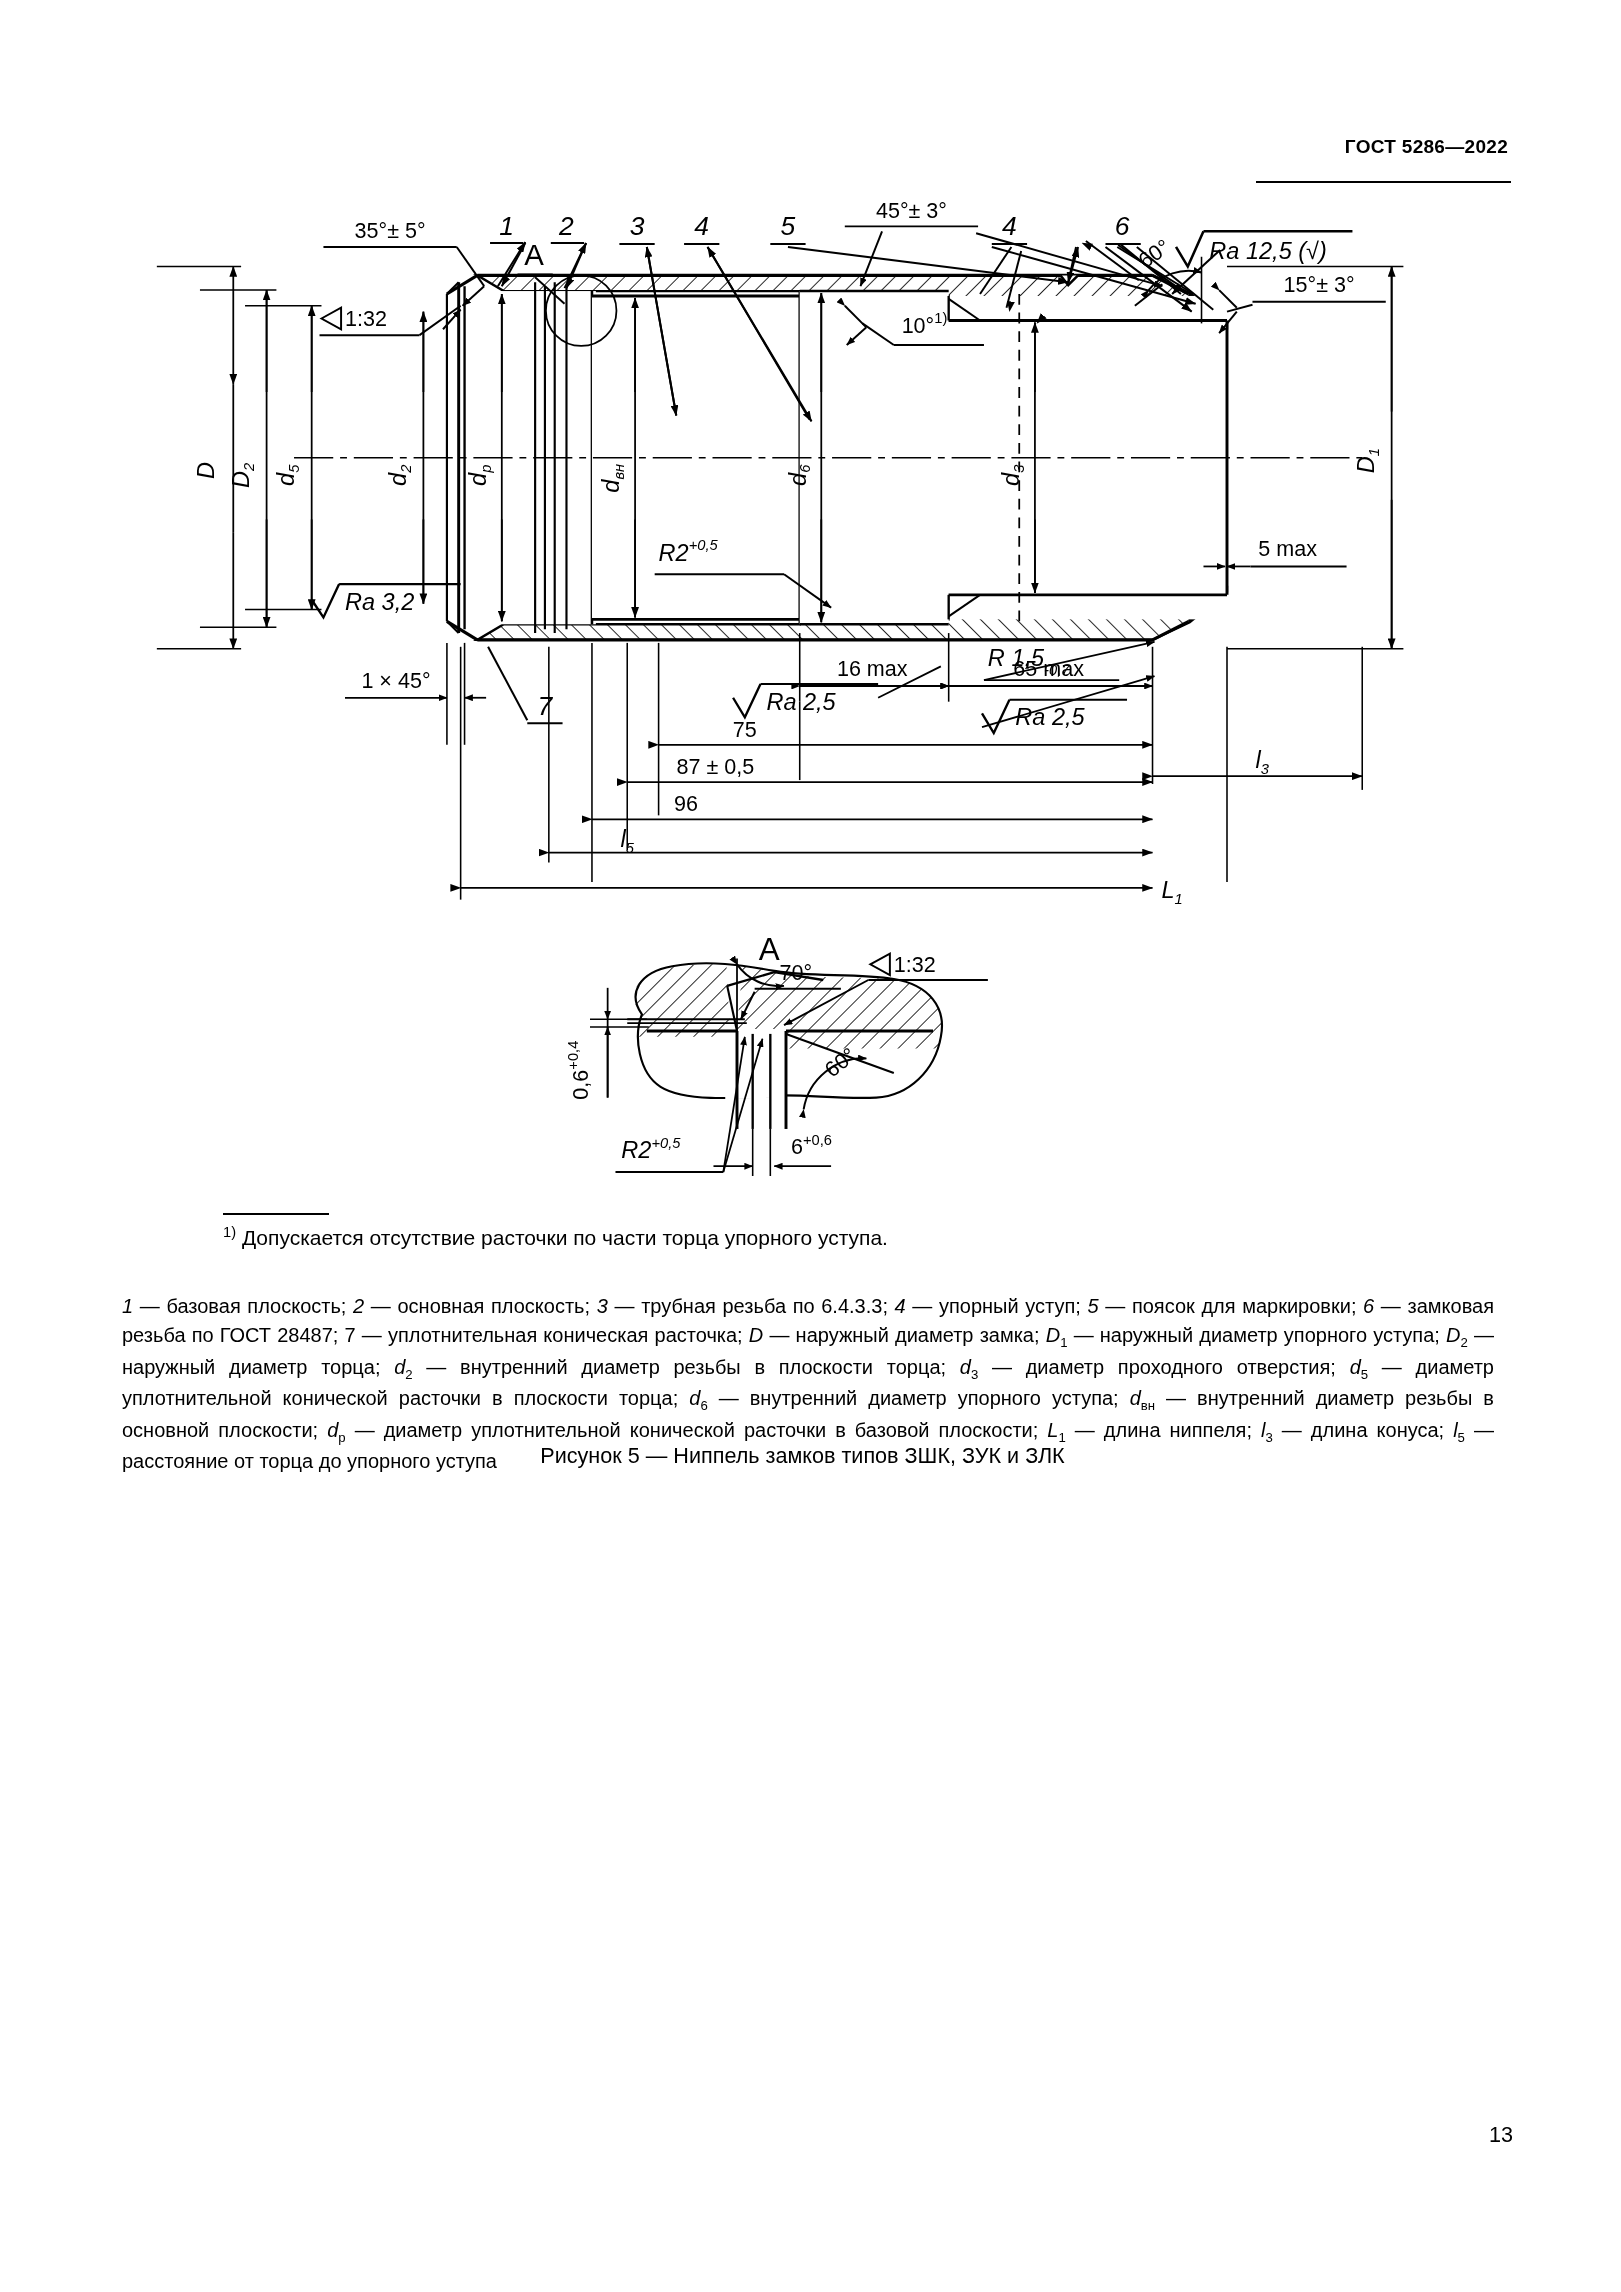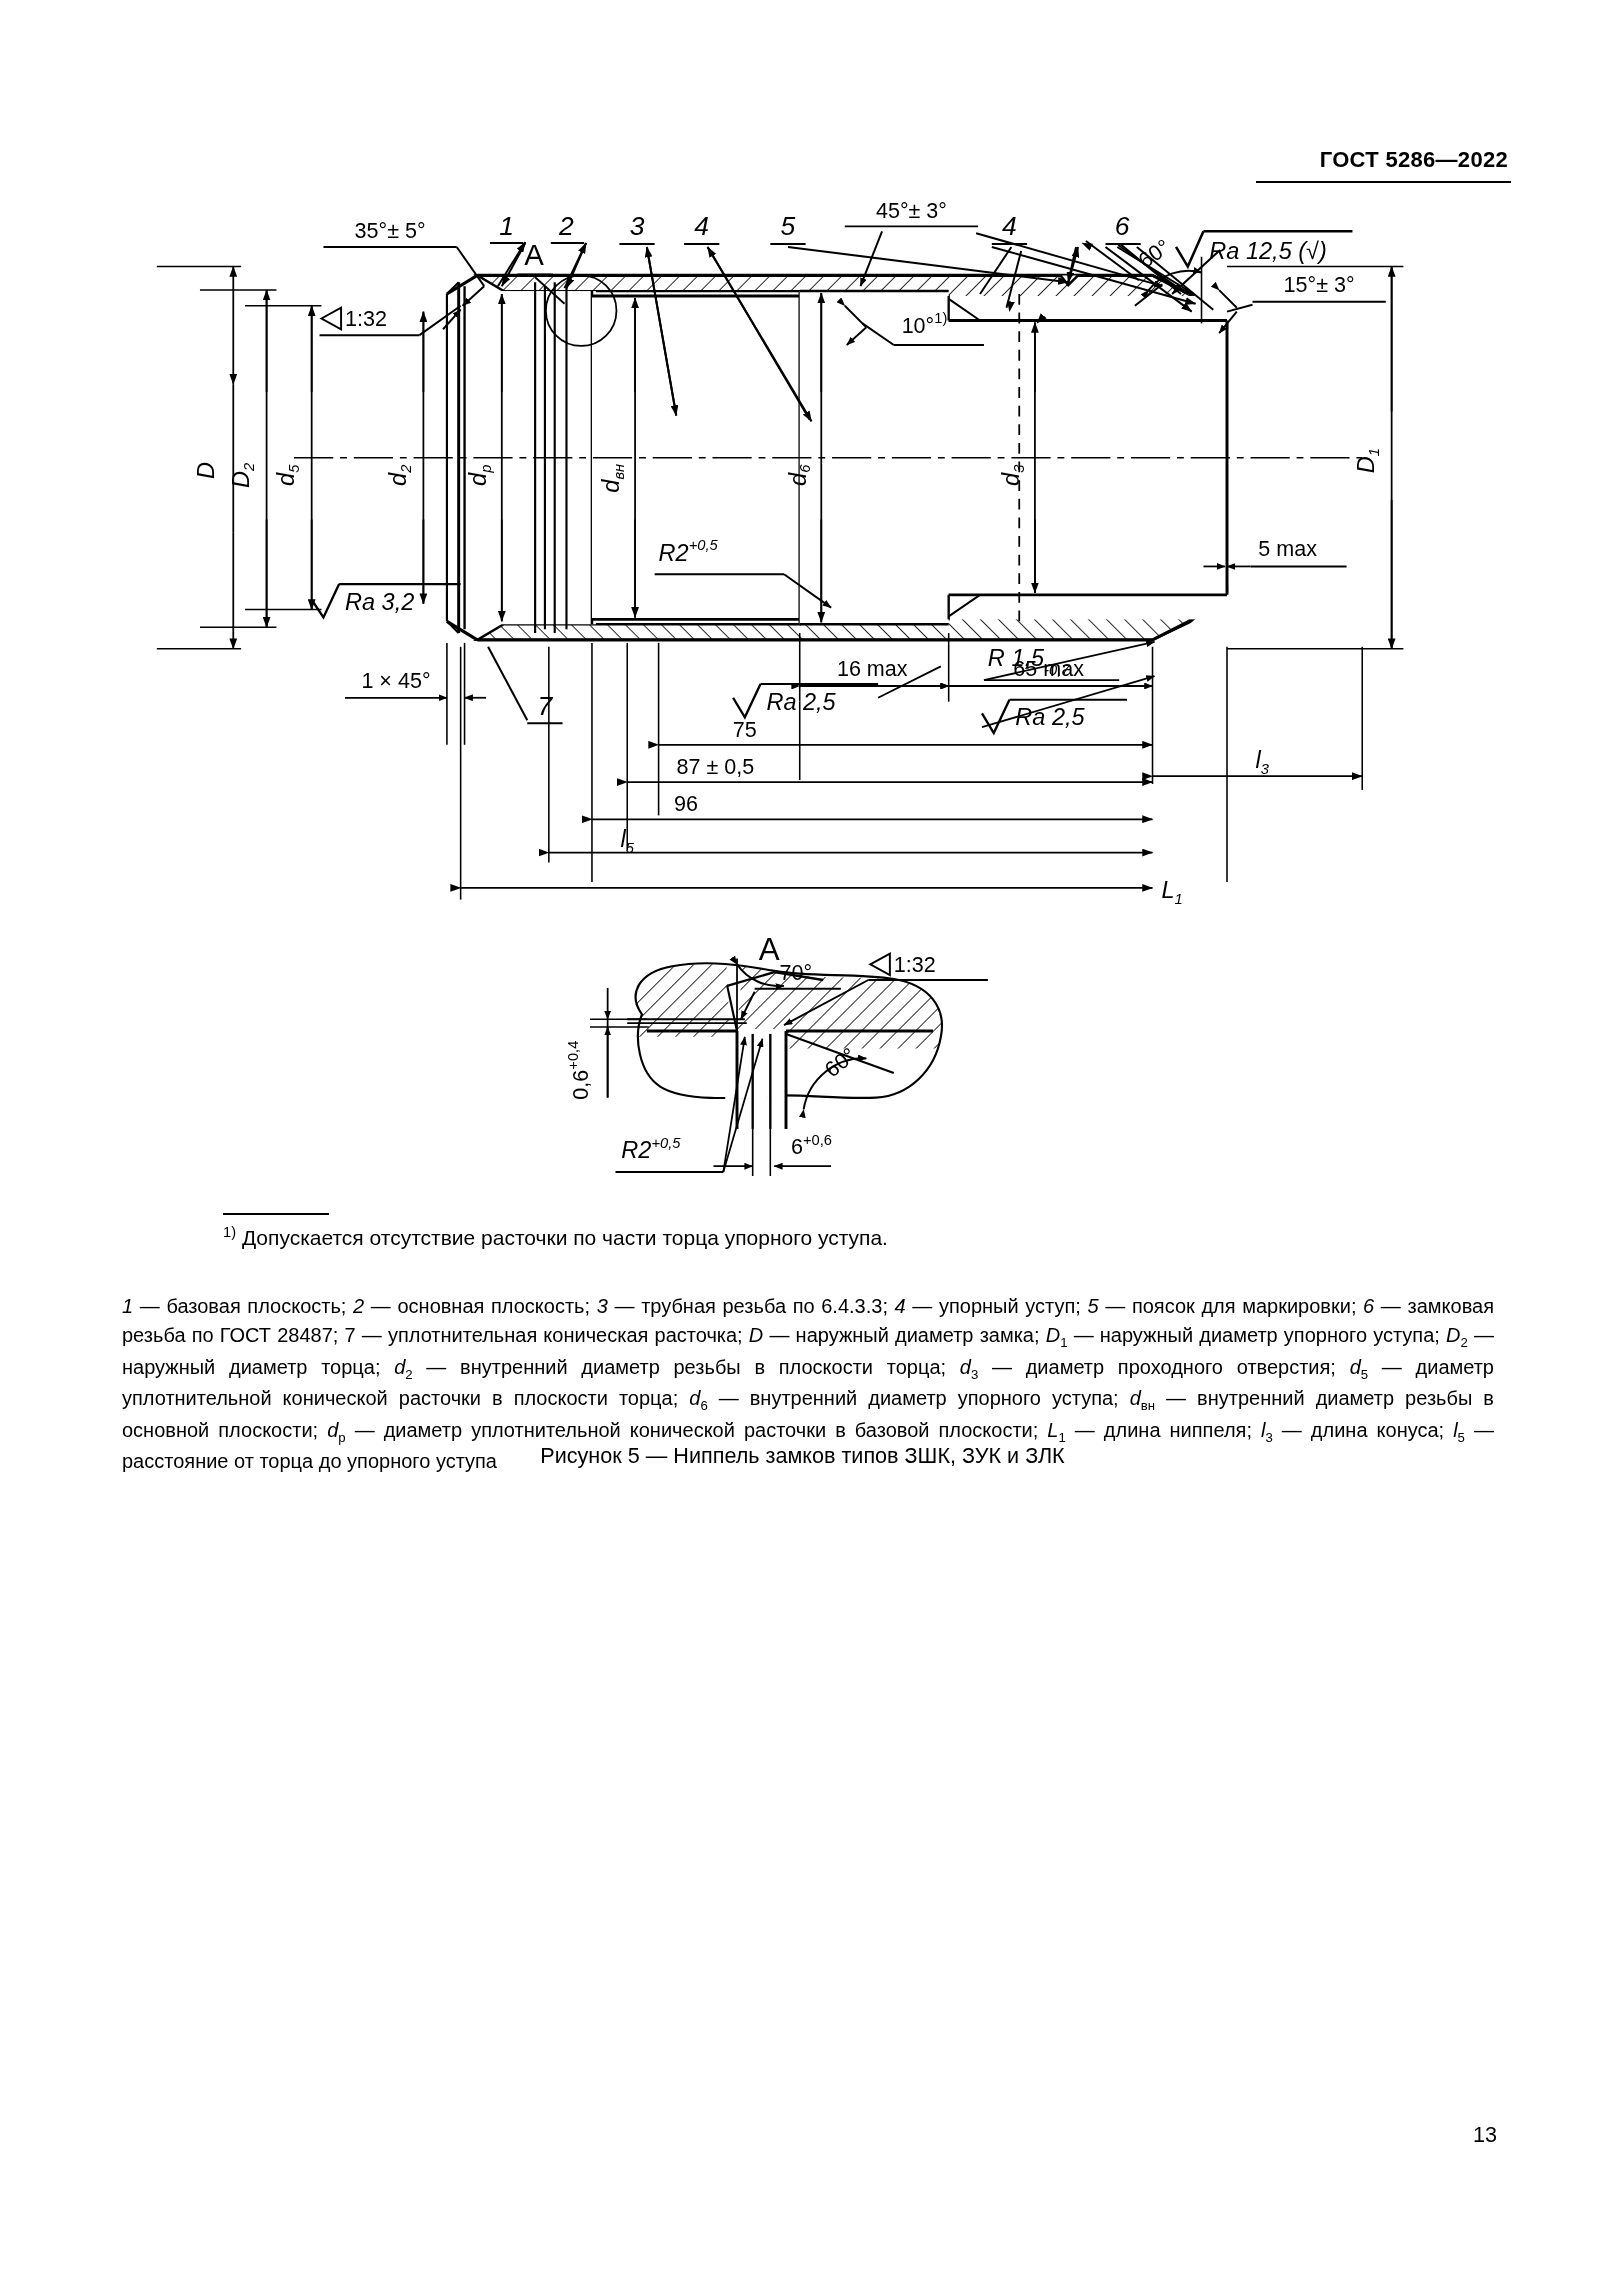--- a/index.html
+++ b/index.html
@@ -1,25 +1,25 @@
 <!DOCTYPE html>
 <html><head>
 <meta charset="utf-8">
 <style>
   html,body{margin:0;padding:0;background:#fff;}
   body{width:1621px;height:2293px;position:relative;
        font-family:"Liberation Sans","DejaVu Sans",sans-serif;color:#000;}
   .page{position:absolute;inset:0;}
 
   
-  .hdr{position:absolute;right:113px;top:147px;font-size:22px;font-weight:bold;letter-spacing:0.3px;}
+  .hdr{position:absolute;right:113px;top:136px;font-size:19px;font-weight:bold;letter-spacing:0.3px;}
   .hdr-rule{position:absolute;right:110px;top:181px;width:255px;border-top:2.5px solid #000;}
 
   
-  .pageno{position:absolute;right:124px;top:2122px;font-size:21.6px;}
+  .pageno{position:absolute;right:108px;top:2122px;font-size:21.6px;}
 
   
   .canvas{position:absolute;left:0;top:0;width:1621px;height:2293px;}
   svg{display:block;overflow:visible;}
 
   
   .fnrule{position:absolute;left:223px;top:1213px;width:106px;border-top:2px solid #000;}
   .footnote{position:absolute;left:223px;top:1223px;width:1157px;font-size:21px;line-height:1.35;}
   .footnote sup{font-size:14.7px;}
 

